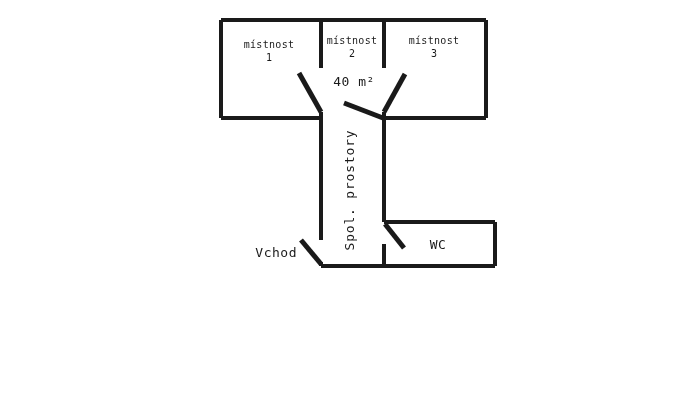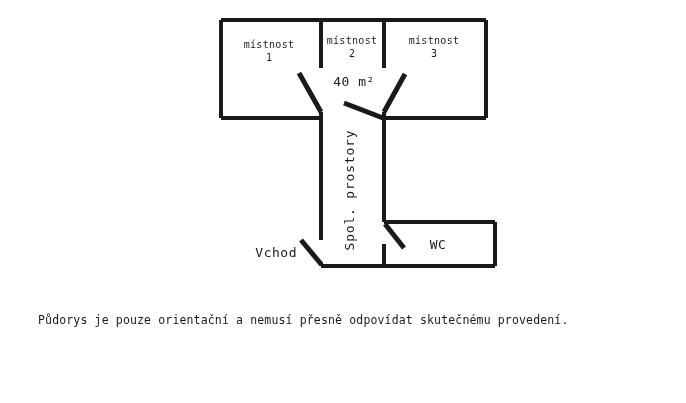--- a/index.html
+++ b/index.html
@@ -166,15 +166,14 @@
 
       <text class="corridor-label" x="0" y="0" transform="translate(354,190) rotate(-90)">Spol. prostory</text>
 
       <text class="wc-label" x="438" y="249">WC</text>
 
       <text class="entrance-label" x="297" y="257">Vchod</text>
     </g>
 
   </svg>
 
-  <div class="disclaimer">Půdorys je pouze orientační a nemusí přesně odpovídat skutečnému provedení.</div>
 
 </div>
 
 </body></html>

